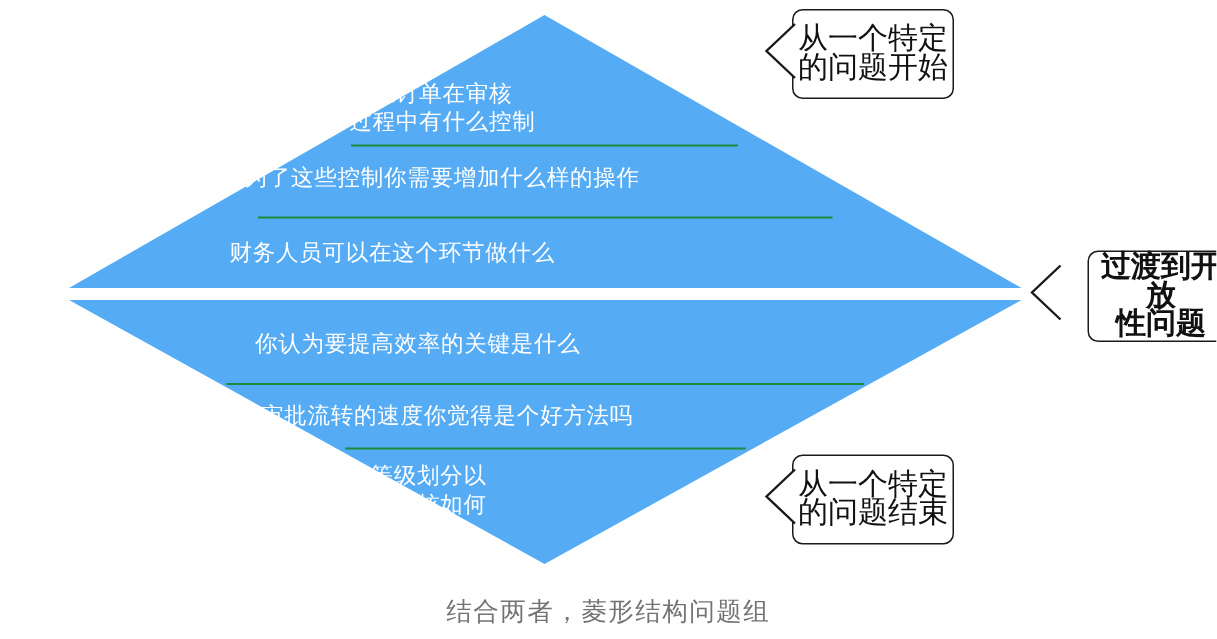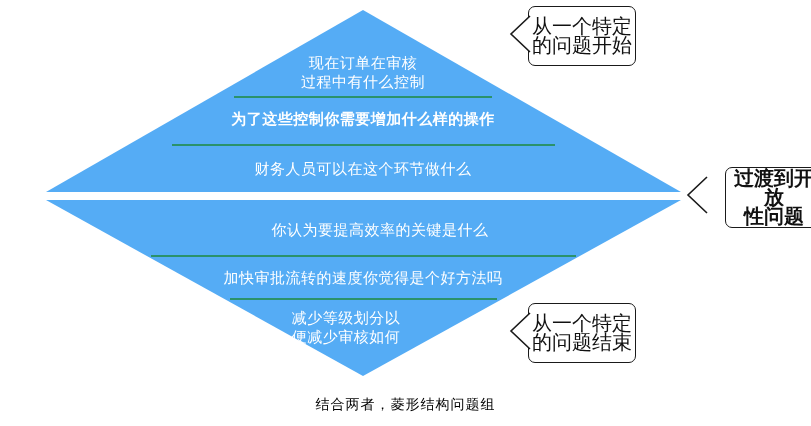--- a/index.html
+++ b/index.html
@@ -24,21 +24,20 @@
     position: absolute;
     left: 0;
     top: 0;
     width: 811px;
     height: 426px;
   }
 
   
   .row-label {
     position: absolute;
-    text-align: center;
     color: #ffffff;
     font-size: 15px;
     line-height: 19px;
     letter-spacing: 0.5px;
     white-space: pre-line;
     pointer-events: none;
   }
 
   
   .callout {
@@ -62,22 +61,22 @@
     z-index: 6;
     pointer-events: none;
   }
 
   
   #caption {
     position: absolute;
     left: 0;
     width: 811px;
     text-align: center;
-    color: #000000;
-    font-size: 14px;
+    color: #737373;
+    font-size: 17px;
     letter-spacing: 1px;
   }
 </style>
 </head>
 <body>
 
 <div id="canvas">
 
   <svg id="diamond-svg" viewBox="0 0 811 426" xmlns="http://www.w3.org/2000/svg">
 
@@ -88,21 +87,21 @@
     <line x1="234" y1="97" x2="492" y2="97" stroke="#1E8A3C" stroke-width="1.4"></line>
     <line x1="172" y1="145" x2="555" y2="145" stroke="#1E8A3C" stroke-width="1.4"></line>
 
     <line x1="151" y1="256" x2="576" y2="256" stroke="#1E8A3C" stroke-width="1.4"></line>
     <line x1="230" y1="299" x2="497" y2="299" stroke="#1E8A3C" stroke-width="1.4"></line>
   </svg>
 
   <div class="row-label" style="left:233px; top:53px; width:260px;">现在订单在审核
 过程中有什么控制</div>
 
-  <div class="row-label" style="left:163px; top:109px; width:400px;font-weight:bold;">为了这些控制你需要增加什么样的操作</div>
+  <div class="row-label" style="left:163px; top:109px; width:400px;">为了这些控制你需要增加什么样的操作</div>
 
   <div class="row-label" style="left:153px; top:159px; width:420px;">财务人员可以在这个环节做什么</div>
 
   <div class="row-label" style="left:170px; top:220px; width:420px;">你认为要提高效率的关键是什么</div>
 
   <div class="row-label" style="left:143px; top:268px; width:440px;">加快审批流转的速度你觉得是个好方法吗</div>
 
   <div class="row-label" style="left:216px; top:308px; width:260px;">减少等级划分以
 便减少审核如何</div>
 

